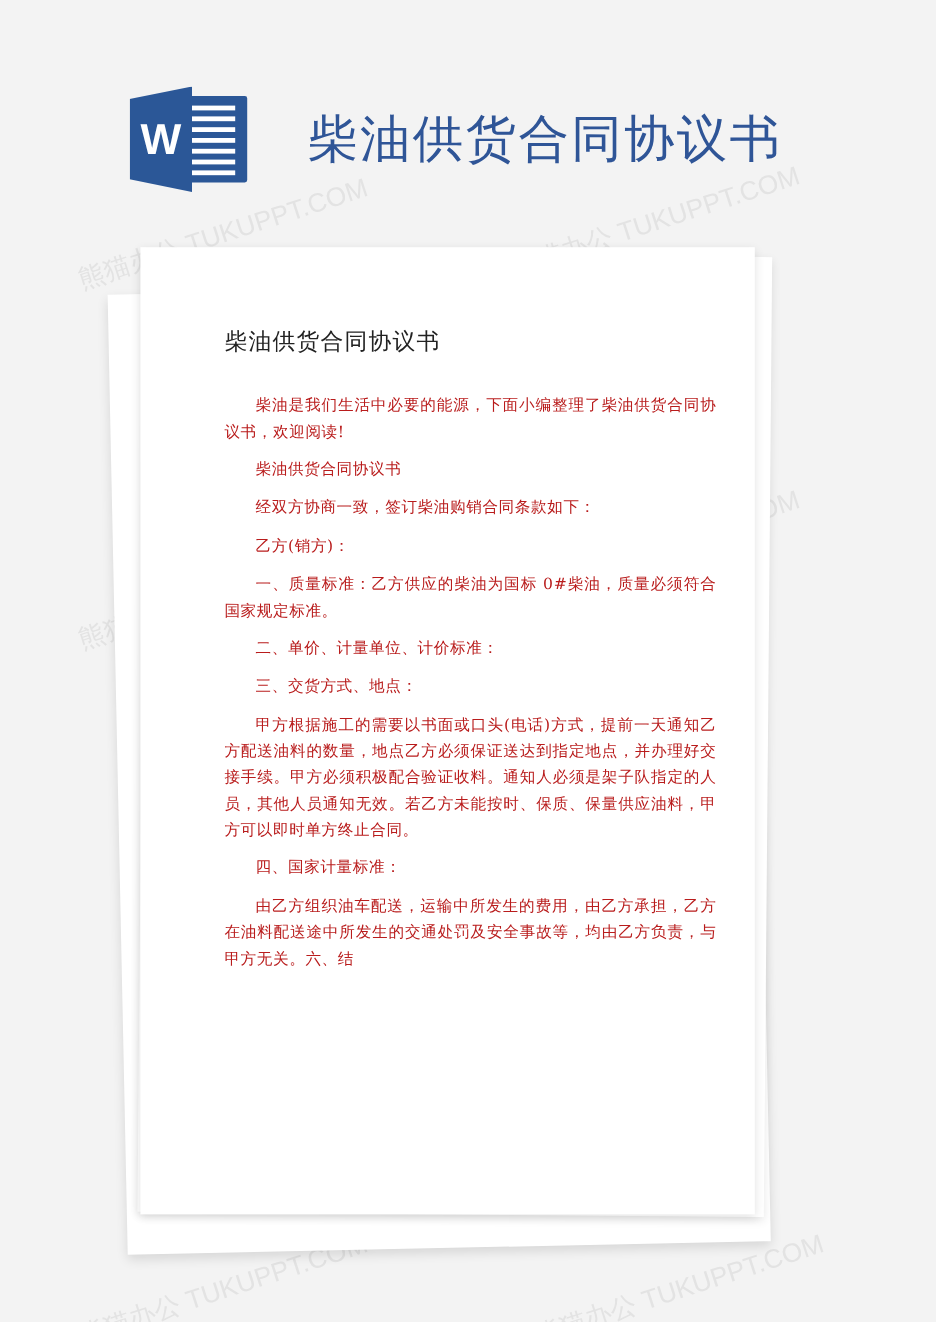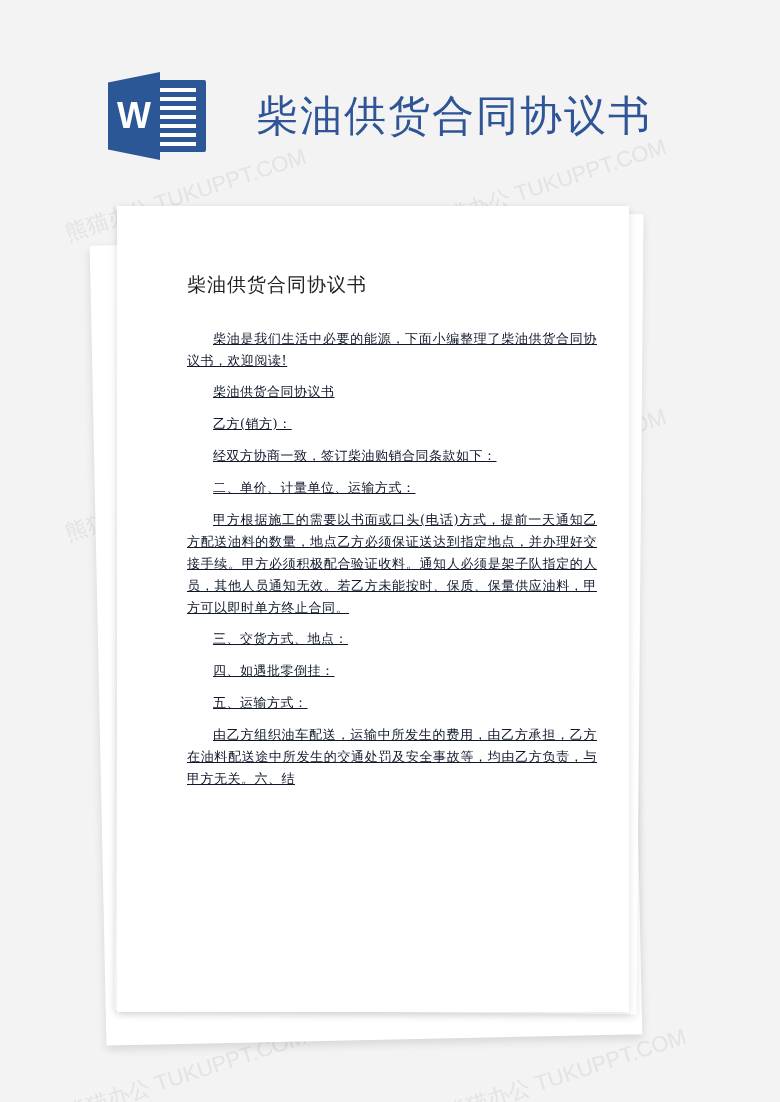--- a/index.html
+++ b/index.html
@@ -46,22 +46,22 @@
     .paper {
       position: absolute; left: 117px; top: 206px; width: 512px; height: 806px;
       background: #fff; box-shadow: 0 2px 8px rgba(0,0,0,0.12);
       padding: 66px 32px 0 70px;
     }
     .doc-title {
       font-family: "DejaVu Sans", "Liberation Sans", sans-serif;
       font-size: 19px; color: #222; margin-bottom: 30px; letter-spacing: 1px;
     }
     .para {
-      font-size: 13px; line-height: 22px; color: #0f172a; text-indent: 26px;
-      margin-bottom: 9px; text-align: justify; letter-spacing: 0.5px; text-decoration: underline;
+      font-size: 13px; line-height: 22px; color: #b91c1c; text-indent: 26px;
+      margin-bottom: 9px; text-align: justify; letter-spacing: 0.5px;
     }
     .para.short { margin-bottom: 10px; }
     .watermark {
       position: absolute; font-family: "Liberation Sans", sans-serif;
       font-size: 22px; color: rgba(180,180,180,0.25); transform: rotate(-18deg);
       white-space: nowrap; pointer-events: none;
     }
   </style>
 </head>
 <body>
@@ -90,22 +90,22 @@
 <div class="watermark" style="left:60px;top:1060px;">熊猫办公 TUKUPPT.COM</div>
 <div class="watermark" style="left:440px;top:1060px;">熊猫办公 TUKUPPT.COM</div>
 
 <div class="paper-back"></div>
 <div class="paper-mid"></div>
 
 <div class="paper">
   <div class="doc-title">柴油供货合同协议书</div>
   <p class="para">柴油是我们生活中必要的能源，下面小编整理了柴油供货合同协议书，欢迎阅读!</p>
   <p class="para short">柴油供货合同协议书</p>
+  <p class="para short">经双方协商一致，签订柴油购销合同条款如下：</p>
   <p class="para short">乙方(销方)：</p>
-  <p class="para short">经双方协商一致，签订柴油购销合同条款如下：</p>
-  <p class="para short">二、单价、计量单位、运输方式：</p>
+  <p class="para">一、质量标准：乙方供应的柴油为国标 0#柴油，质量必须符合国家规定标准。</p>
+  <p class="para short">二、单价、计量单位、计价标准：</p>
+  <p class="para short">三、交货方式、地点：</p>
   <p class="para">甲方根据施工的需要以书面或口头(电话)方式，提前一天通知乙方配送油料的数量，地点乙方必须保证送达到指定地点，并办理好交接手续。甲方必须积极配合验证收料。通知人必须是架子队指定的人员，其他人员通知无效。若乙方未能按时、保质、保量供应油料，甲方可以即时单方终止合同。</p>
-  <p class="para short">三、交货方式、地点：</p>
-  <p class="para short">四、如遇批零倒挂：</p>
-  <p class="para short">五、运输方式：</p>
+  <p class="para short">四、国家计量标准：</p>
   <p class="para">由乙方组织油车配送，运输中所发生的费用，由乙方承担，乙方在油料配送途中所发生的交通处罚及安全事故等，均由乙方负责，与甲方无关。六、结</p>
 
 </div>
 
 </body></html>

